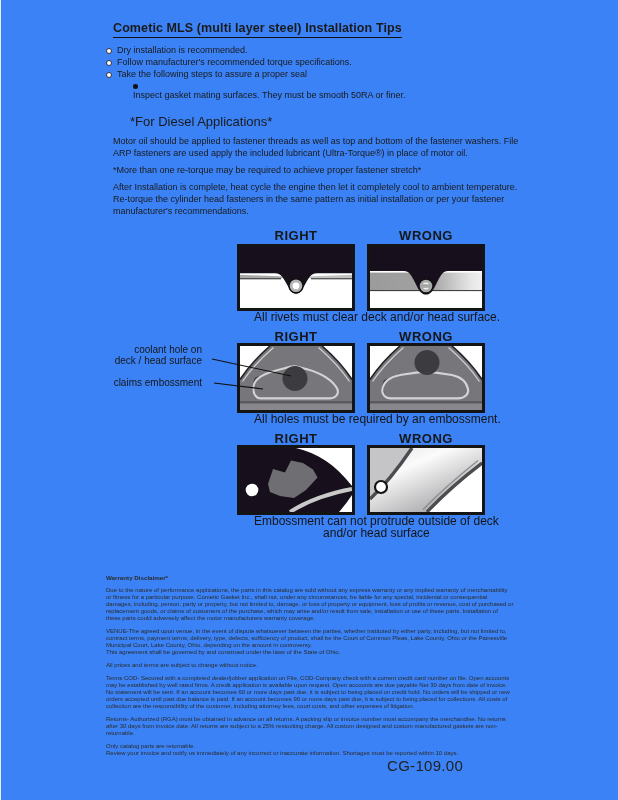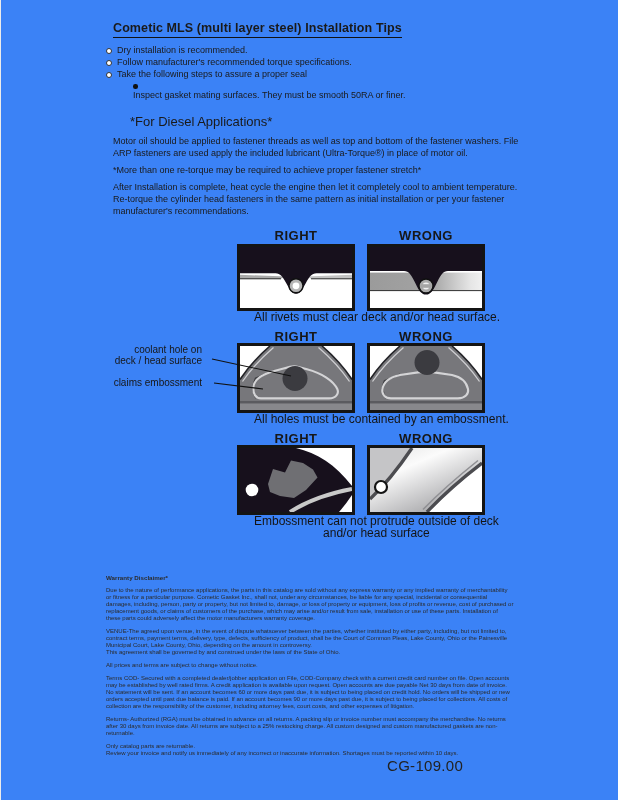--- a/index.html
+++ b/index.html
@@ -155,21 +155,21 @@
         <path d="M112,0 H82 C93,9.5 104,21.5 112,33.5 Z" fill="#ffffff"></path>
         <path d="M30,0 C19,9.5 8,21.5 0,33.5" stroke="#232327" stroke-width="1.6" fill="none"></path>
         <path d="M82,0 C93,9.5 104,21.5 112,33.5" stroke="#232327" stroke-width="1.6" fill="none"></path>
         <path d="M33.5,1.5 C22.5,11 11,23 2.5,35.5" stroke="#cfcfd2" stroke-width="1.3" fill="none"></path>
         <path d="M78.5,1.5 C89.5,11 101,23 109.5,35.5" stroke="#cfcfd2" stroke-width="1.3" fill="none"></path>
         <path d="M30,28.2 L14.5,35 C12,40 12,47 16,52" stroke="#3c3c40" stroke-width="1.7" fill="none"></path>
         <path d="M12.5,43 C13.5,36 19.5,31.3 30,29 L48,26.4 C53,25.8 59,25.8 64,26.4 L82,29 C92.5,31.3 96.5,36 98,43 C99,48 95,52.4 88,52.4 H21 C15,52.4 11.5,48 12.5,43 Z" stroke="#d4d4d6" stroke-width="2.1" fill="none"></path>
         <circle cx="57" cy="16.5" r="12.5" fill="#3b3b40"></circle>
       </svg>
     </div>
-    <div class="caption" style="top:186px;">All holes must be contained by an embossment.</div>
+    <div class="caption" style="top:186px;">All holes must be required by an embossment.</div>
 
     <div class="rw-head" style="left:237px;top:203px;">RIGHT</div>
     <div class="rw-head" style="left:367px;top:203px;">WRONG</div>
 
     <div class="panel tall" style="left:237px;top:217px;">
       <svg viewBox="0 0 112 64">
         <rect width="112" height="64" fill="#17101c"></rect>
         <path d="M56,0 H112 V38 C95.5,16.5 77,5 56,0 Z" fill="#ffffff"></path>
         <path d="M50,64 C68,52.5 88,45.5 112,41" stroke="#c9c9c9" stroke-width="4" fill="none"></path>
         <path d="M99,64 H112 V47 C107.5,53.5 103.5,59 99,64 Z" fill="#ffffff"></path>

